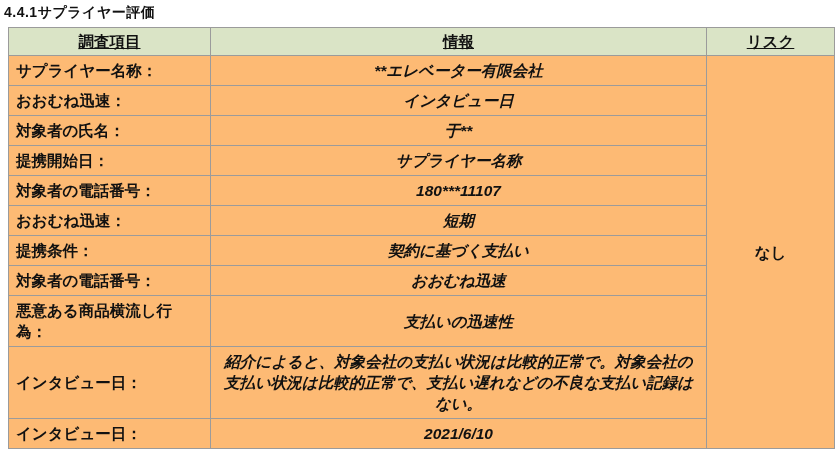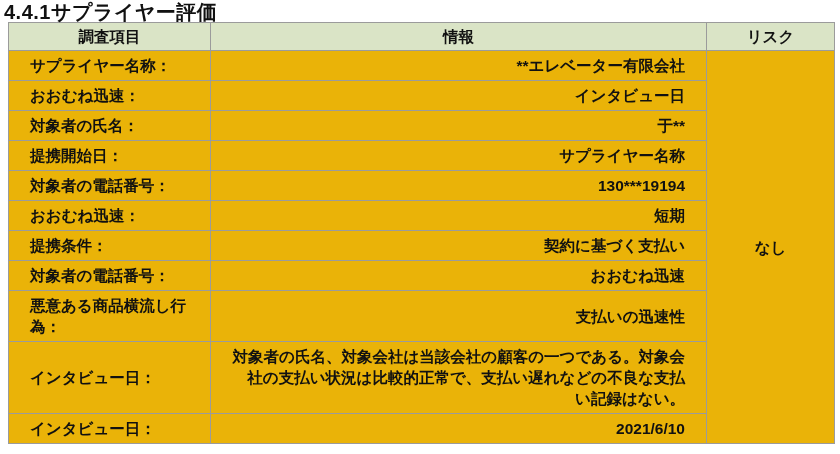--- a/index.html
+++ b/index.html
@@ -22,53 +22,55 @@
     padding: 3px 5px 0 4px;
   }
   .doc-heading {
     font-size: 16px;
     font-weight: bold;
     line-height: 19px;
     letter-spacing: 0.5px;
     white-space: nowrap;
   }
   .doc-subheading {
-    font-size: 20px;
+    font-size: 14px;
     font-weight: bold;
     line-height: 19px;
     letter-spacing: 0.5px;
     white-space: nowrap;
+    margin-bottom: 5px;
   }
   table.eval-table {
     table-layout: fixed;
     border-collapse: collapse;
     width: 826px;
     margin-left: 4px;
     font-weight: bold;
   }
   table.eval-table th,
   table.eval-table td {
     border: 1px solid var(--border-color);
     font-size: 15.5px;
     line-height: 21px;
     font-weight: bold;
   }
   table.eval-table th {
     background: var(--header-bg);
     text-align: center;
     padding: 3px 6px;
     height: 28px;
+    text-decoration: underline;
   }
   table.eval-table td {
-    padding: 4px 21px;
+    padding: 4px 7px;
     vertical-align: middle;
-    background: #eab308;
+    background: #fdba74;
   }
   td.label-cell { text-align: left; }
-  td.value-cell { text-align: right; }
+  td.value-cell { text-align: center; font-style: italic; }
   td.risk-cell {
     text-align: center;
     vertical-align: middle;
   }
   tr.data-row { height: 29px; }
 </style>
 </head>
 <body>
 
 <div class="page">
@@ -100,41 +102,41 @@
         <tr class="data-row">
           <td class="label-cell">対象者の氏名：</td>
           <td class="value-cell">于**</td>
         </tr>
         <tr class="data-row">
           <td class="label-cell">提携開始日：</td>
           <td class="value-cell">サプライヤー名称</td>
         </tr>
         <tr class="data-row">
           <td class="label-cell">対象者の電話番号：</td>
-          <td class="value-cell">130***19194</td>
+          <td class="value-cell">180***11107</td>
         </tr>
         <tr class="data-row">
           <td class="label-cell">おおむね迅速：</td>
           <td class="value-cell">短期</td>
         </tr>
         <tr class="data-row">
           <td class="label-cell">提携条件：</td>
           <td class="value-cell">契約に基づく支払い</td>
         </tr>
         <tr class="data-row">
           <td class="label-cell">対象者の電話番号：</td>
           <td class="value-cell">おおむね迅速</td>
         </tr>
         <tr class="data-row">
           <td class="label-cell">悪意ある商品横流し行為：</td>
           <td class="value-cell">支払いの迅速性</td>
         </tr>
         <tr class="data-row">
           <td class="label-cell">インタビュー日：</td>
-          <td class="value-cell">対象者の氏名、対象会社は当該会社の顧客の一つである。対象会社の支払い状況は比較的正常で、支払い遅れなどの不良な支払い記録はない。</td>
+          <td class="value-cell">紹介によると、対象会社の支払い状況は比較的正常で。対象会社の支払い状況は比較的正常で、支払い遅れなどの不良な支払い記録はない。</td>
         </tr>
         <tr class="data-row">
           <td class="label-cell">インタビュー日：</td>
           <td class="value-cell">2021/6/10</td>
         </tr>
       </tbody>
   </table>
 </div>
 
 </body></html>

